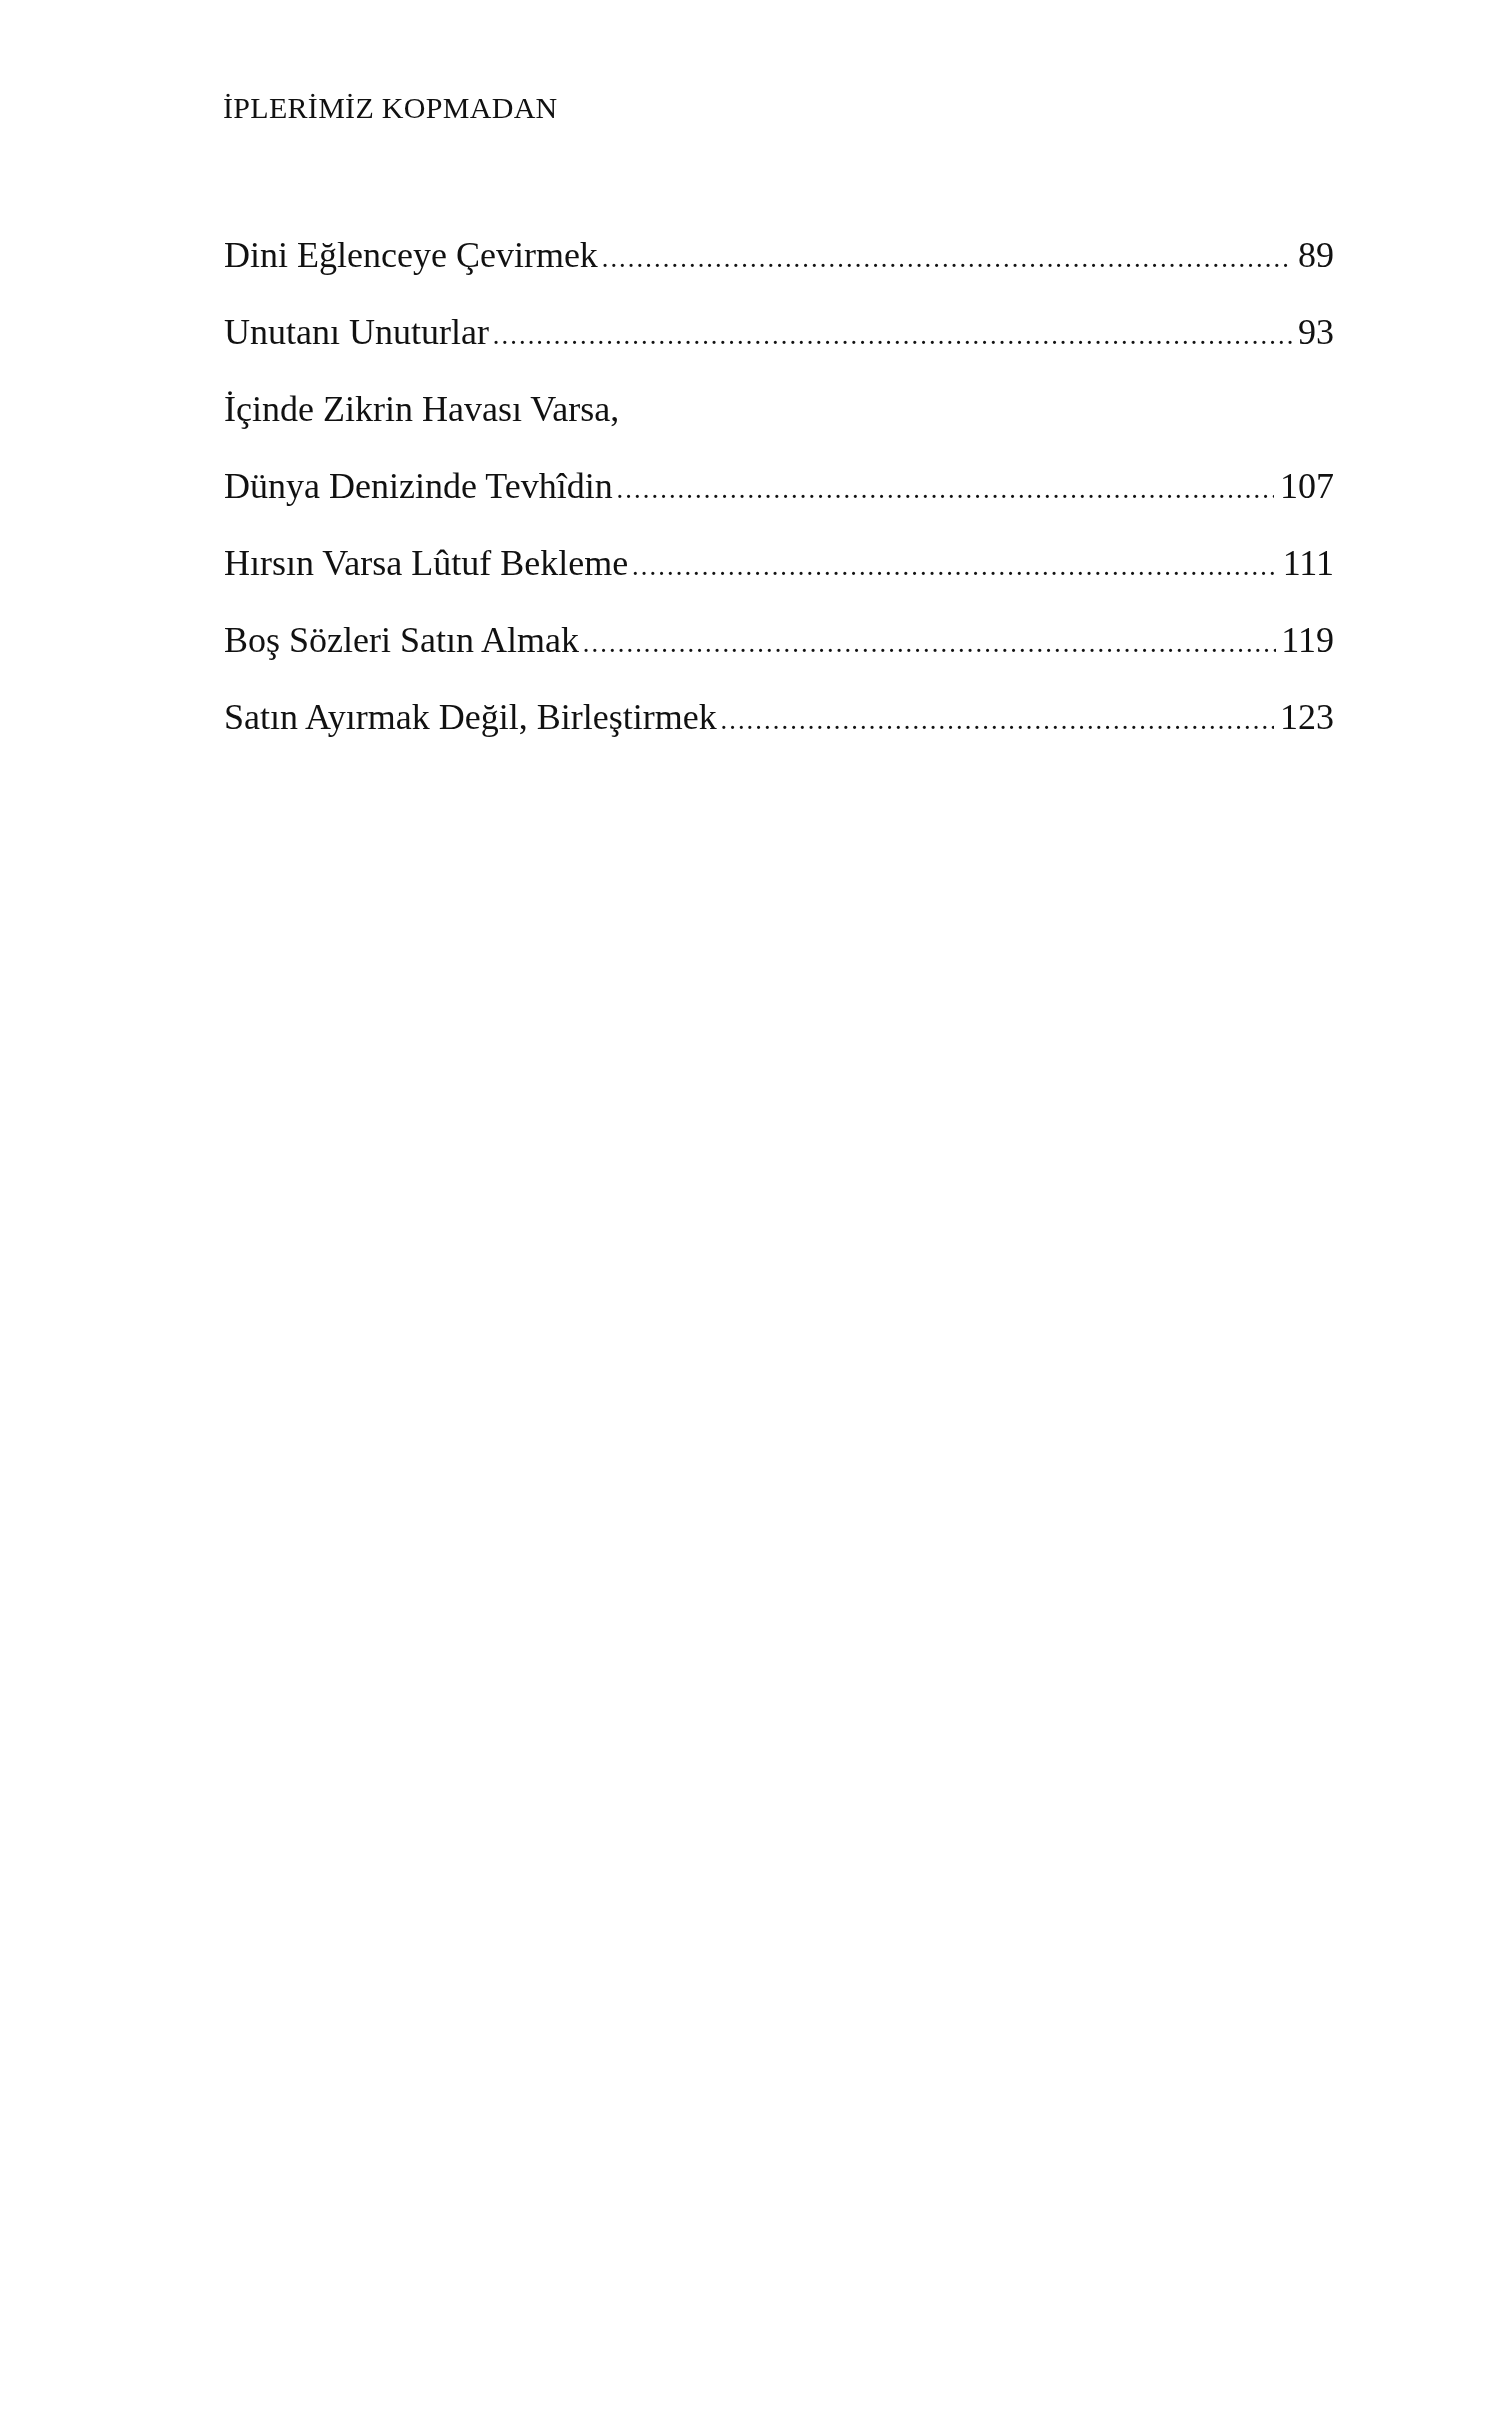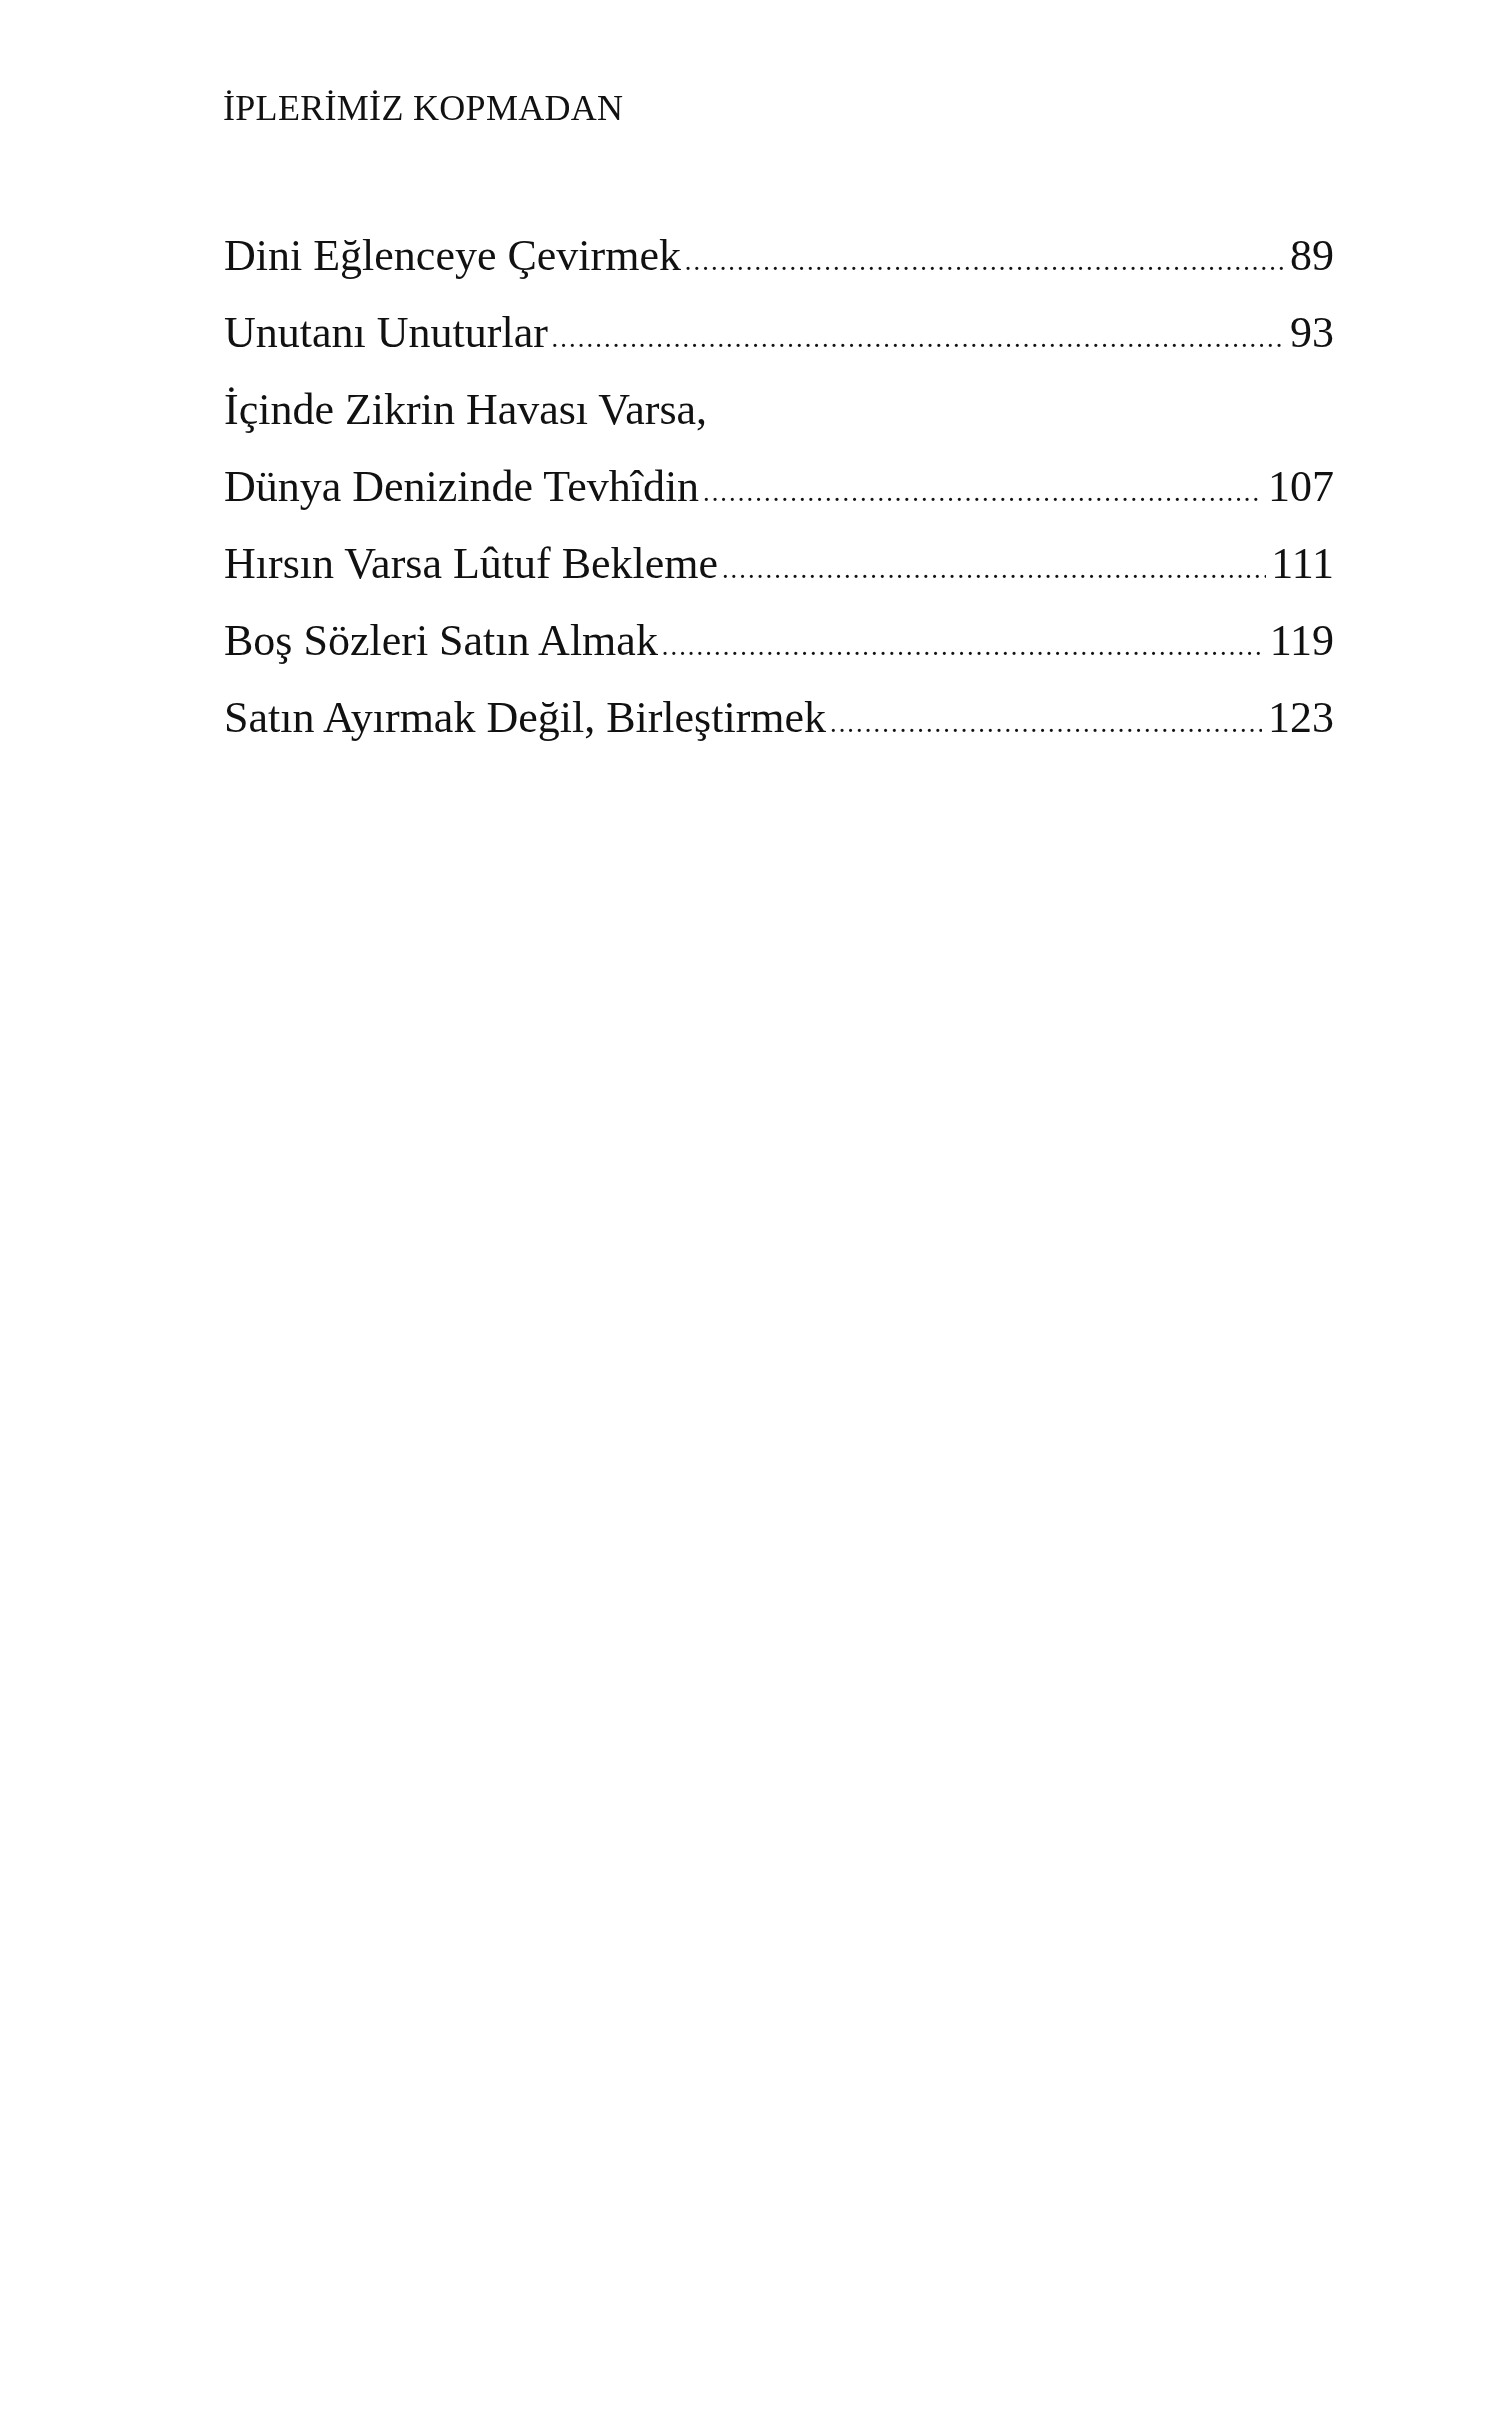--- a/index.html
+++ b/index.html
@@ -2,31 +2,31 @@
 <html style="font-size:15px"><head>
   <meta charset="utf-8">
   <style>
     html, body { margin: 0; padding: 0; background: #ffffff; }
     body {
       width: 1507px; height: 2413px; position: relative; overflow: hidden;
       font-family: "Liberation Serif", "DejaVu Serif", serif; color: #111111;
     }
     .running-head {
       position: absolute; left: 223px; top: 89px;
-      font-size: 36px; line-height: 38px; letter-spacing: 0.3px;
+      font-size: 30px; line-height: 38px; letter-spacing: 0.3px;
       white-space: nowrap;
     }
     .toc {
       position: absolute; left: 224px; top: 227px; width: 1110px;
       margin: 0; padding: 0; list-style: none;
     }
     .toc-line {
       display: flex; align-items: baseline;
       height: 77px; line-height: 57px;
-      font-size: 44px; white-space: nowrap;
+      font-size: 36px; white-space: nowrap;
     }
     .toc-title { flex: 0 0 auto; }
     .toc-leader {
       flex: 1 1 auto; overflow: hidden; margin: 0 5.7px 0 3.8px;
       font-size: 26.5px; letter-spacing: 2.1px; color: #111;
     }
     .toc-leader::before {
       content: "................................................................................................................................................................................";
     }
     .toc-page { flex: 0 0 auto; text-align: right; }

